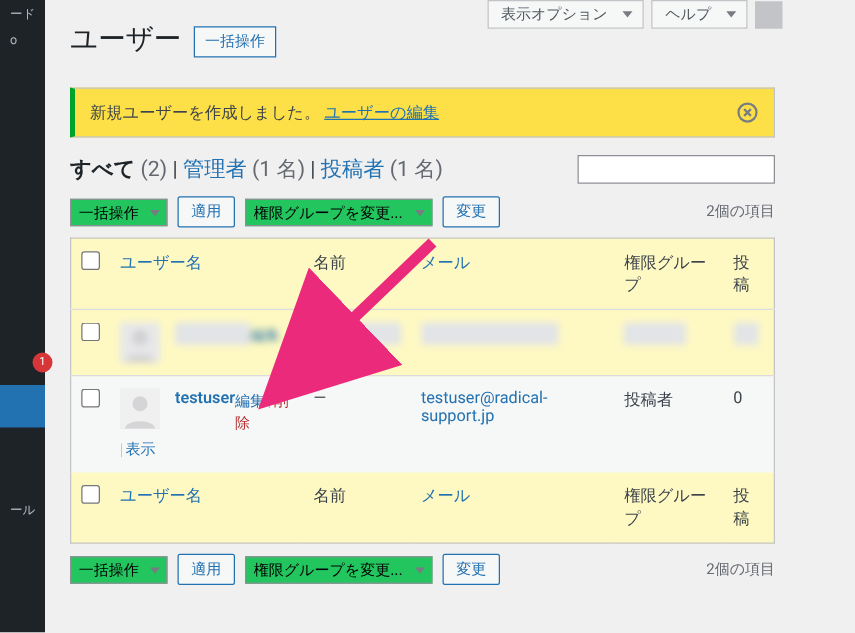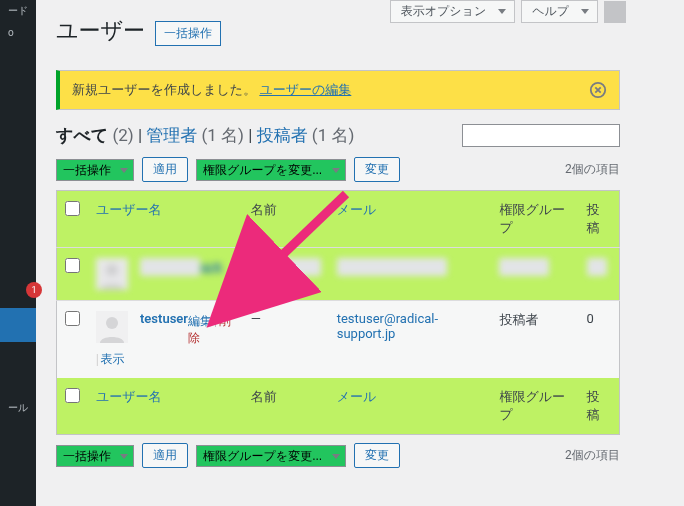--- a/index.html
+++ b/index.html
@@ -28,21 +28,21 @@
 .subsub-links .current { font-weight: 600; color: #1d2327; }
 .subsub-links .count { color: #646970; }
 .search-box { display: flex; gap: 6px; }
 .search-box input { border: 1px solid #8c8f94; padding: 3px 6px; width: 158px; background:#fff; }
 .btn { border: 1px solid #2271b1; background: #f6f7f7; color: #2271b1; padding: 3px 10px; font-size: 12px; cursor: pointer; border-radius: 2px; }
 .tablenav { display: flex; align-items: center; gap: 8px; margin: 8px 0; }
 .tablenav select { border: 1px solid #8c8f94; padding: 3px 22px 3px 6px; font-size: 12px; background: #22c55e; appearance: none; position: relative; }
 .select-wrap { position: relative; display: inline-block; }
 .select-wrap::after { content: ""; position: absolute; right: 6px; top: 50%; transform: translateY(-40%); width:0;height:0;border-left:4px solid transparent;border-right:4px solid transparent;border-top:5px solid #787c82; pointer-events:none;}
 .tablenav .items-count { margin-left: auto; color: #646970; font-size: 12px; }
-table.users { width: 100%; border-collapse: collapse; background: #bef264; border: 1px solid #c3c4c7; }
+table.users { width: 100%; border-collapse: collapse; background: #fef9c3; border: 1px solid #c3c4c7; }
 table.users th, table.users td { text-align: left; padding: 10px 8px; vertical-align: top; font-size: 13px; }
 table.users thead th, table.users tfoot th { font-weight: 400; }
 table.users thead th a, table.users tfoot th a { color: #2271b1; cursor: pointer; }
 table.users tbody tr { border-top: 1px solid #dcdcde; }
 .check-col { width: 30px; text-align:center; }
 .user-avatar { width: 32px; height: 32px; background: #e5e5e5; display: inline-block; vertical-align: top; margin-right: 6px; }
 .user-avatar svg { width:32px; height:32px; }
 .row-title { color: #2271b1; font-weight: 600; }
 .row-actions { font-size: 12px; margin-top: 2px; }
 .row-actions a { color: #2271b1; text-decoration: none; }

